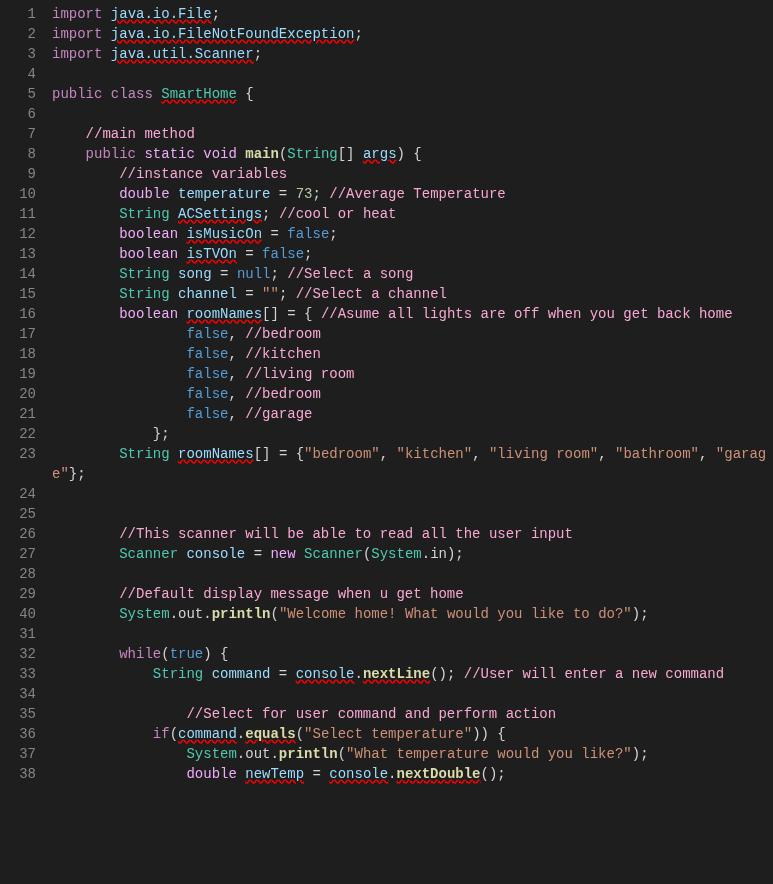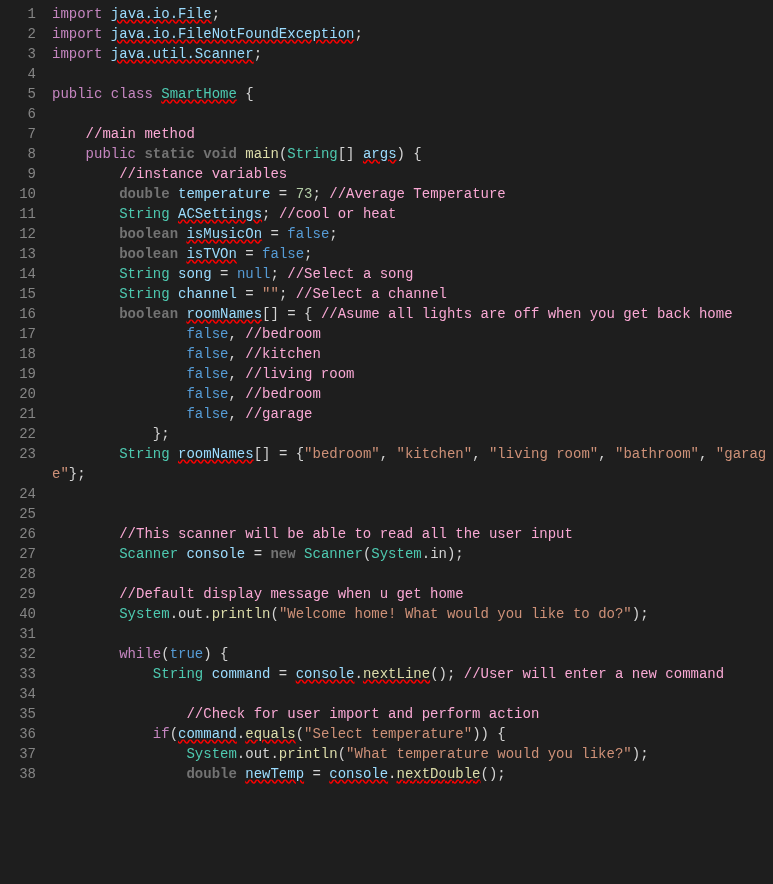--- a/index.html
+++ b/index.html
@@ -33,23 +33,23 @@
       flex-shrink: 0;
     }
     .line-content {
       flex: 1;
       padding-left: 4px;
       white-space: pre-wrap;
       word-break: break-all;
     }
     
     .kw { color: #c586c0; } 
-    .kw2 { color: #737373; font-weight: bold; } 
+    .kw2 { color: #f0abfc; } 
     .cls { color: #4ec9b0; } 
-    .fn { color: #dcdcaa; } 
+    .fn { color: #dcdcaa; font-weight: bold; } 
     .str { color: #ce9178; } 
     .num { color: #b5cea8; } 
     .cmt { color: #f9a8d4; } 
     .pkg { color: #9cdcfe; } 
     .var { color: #9cdcfe; } 
     .bool { color: #569cd6; } 
     .und { text-decoration: underline wavy red; text-align: right; }
   </style>
 </head>
 <body>
@@ -82,17 +82,17 @@
     <div class="code-line"><span class="line-number">25</span><span class="line-content"></span></div>
     <div class="code-line"><span class="line-number">26</span><span class="line-content">        <span class="cmt">//This scanner will be able to read all the user input</span></span></div>
     <div class="code-line"><span class="line-number">27</span><span class="line-content">        <span class="cls">Scanner</span> <span class="var">console</span> = <span class="kw2">new</span> <span class="cls">Scanner</span>(<span class="cls">System</span>.in);</span></div>
     <div class="code-line"><span class="line-number">28</span><span class="line-content"></span></div>
     <div class="code-line"><span class="line-number">29</span><span class="line-content">        <span class="cmt">//Default display message when u get home</span></span></div>
     <div class="code-line"><span class="line-number">40</span><span class="line-content">        <span class="cls">System</span>.out.<span class="fn">println</span>(<span class="str">"Welcome home! What would you like to do?"</span>);</span></div>
     <div class="code-line"><span class="line-number">31</span><span class="line-content"></span></div>
     <div class="code-line"><span class="line-number">32</span><span class="line-content">        <span class="kw">while</span>(<span class="bool">true</span>) {</span></div>
     <div class="code-line"><span class="line-number">33</span><span class="line-content">            <span class="cls">String</span> <span class="var">command</span> = <span class="var und">console</span>.<span class="fn und">nextLine</span>(); <span class="cmt">//User will enter a new command</span></span></div>
     <div class="code-line"><span class="line-number">34</span><span class="line-content"></span></div>
-    <div class="code-line"><span class="line-number">35</span><span class="line-content">                <span class="cmt">//Check for user import and perform action</span></span></div>
+    <div class="code-line"><span class="line-number">35</span><span class="line-content">                <span class="cmt">//Select for user command and perform action</span></span></div>
     <div class="code-line"><span class="line-number">36</span><span class="line-content">            <span class="kw">if</span>(<span class="var und">command</span>.<span class="fn und">equals</span>(<span class="str">"Select temperature"</span>)) {</span></div>
     <div class="code-line"><span class="line-number">37</span><span class="line-content">                <span class="cls">System</span>.out.<span class="fn">println</span>(<span class="str">"What temperature would you like?"</span>);</span></div>
     <div class="code-line"><span class="line-number">38</span><span class="line-content">                <span class="kw2">double</span> <span class="var und">newTemp</span> = <span class="var und">console</span>.<span class="fn und">nextDouble</span>();</span></div>
   </div>
 
 </body></html>

